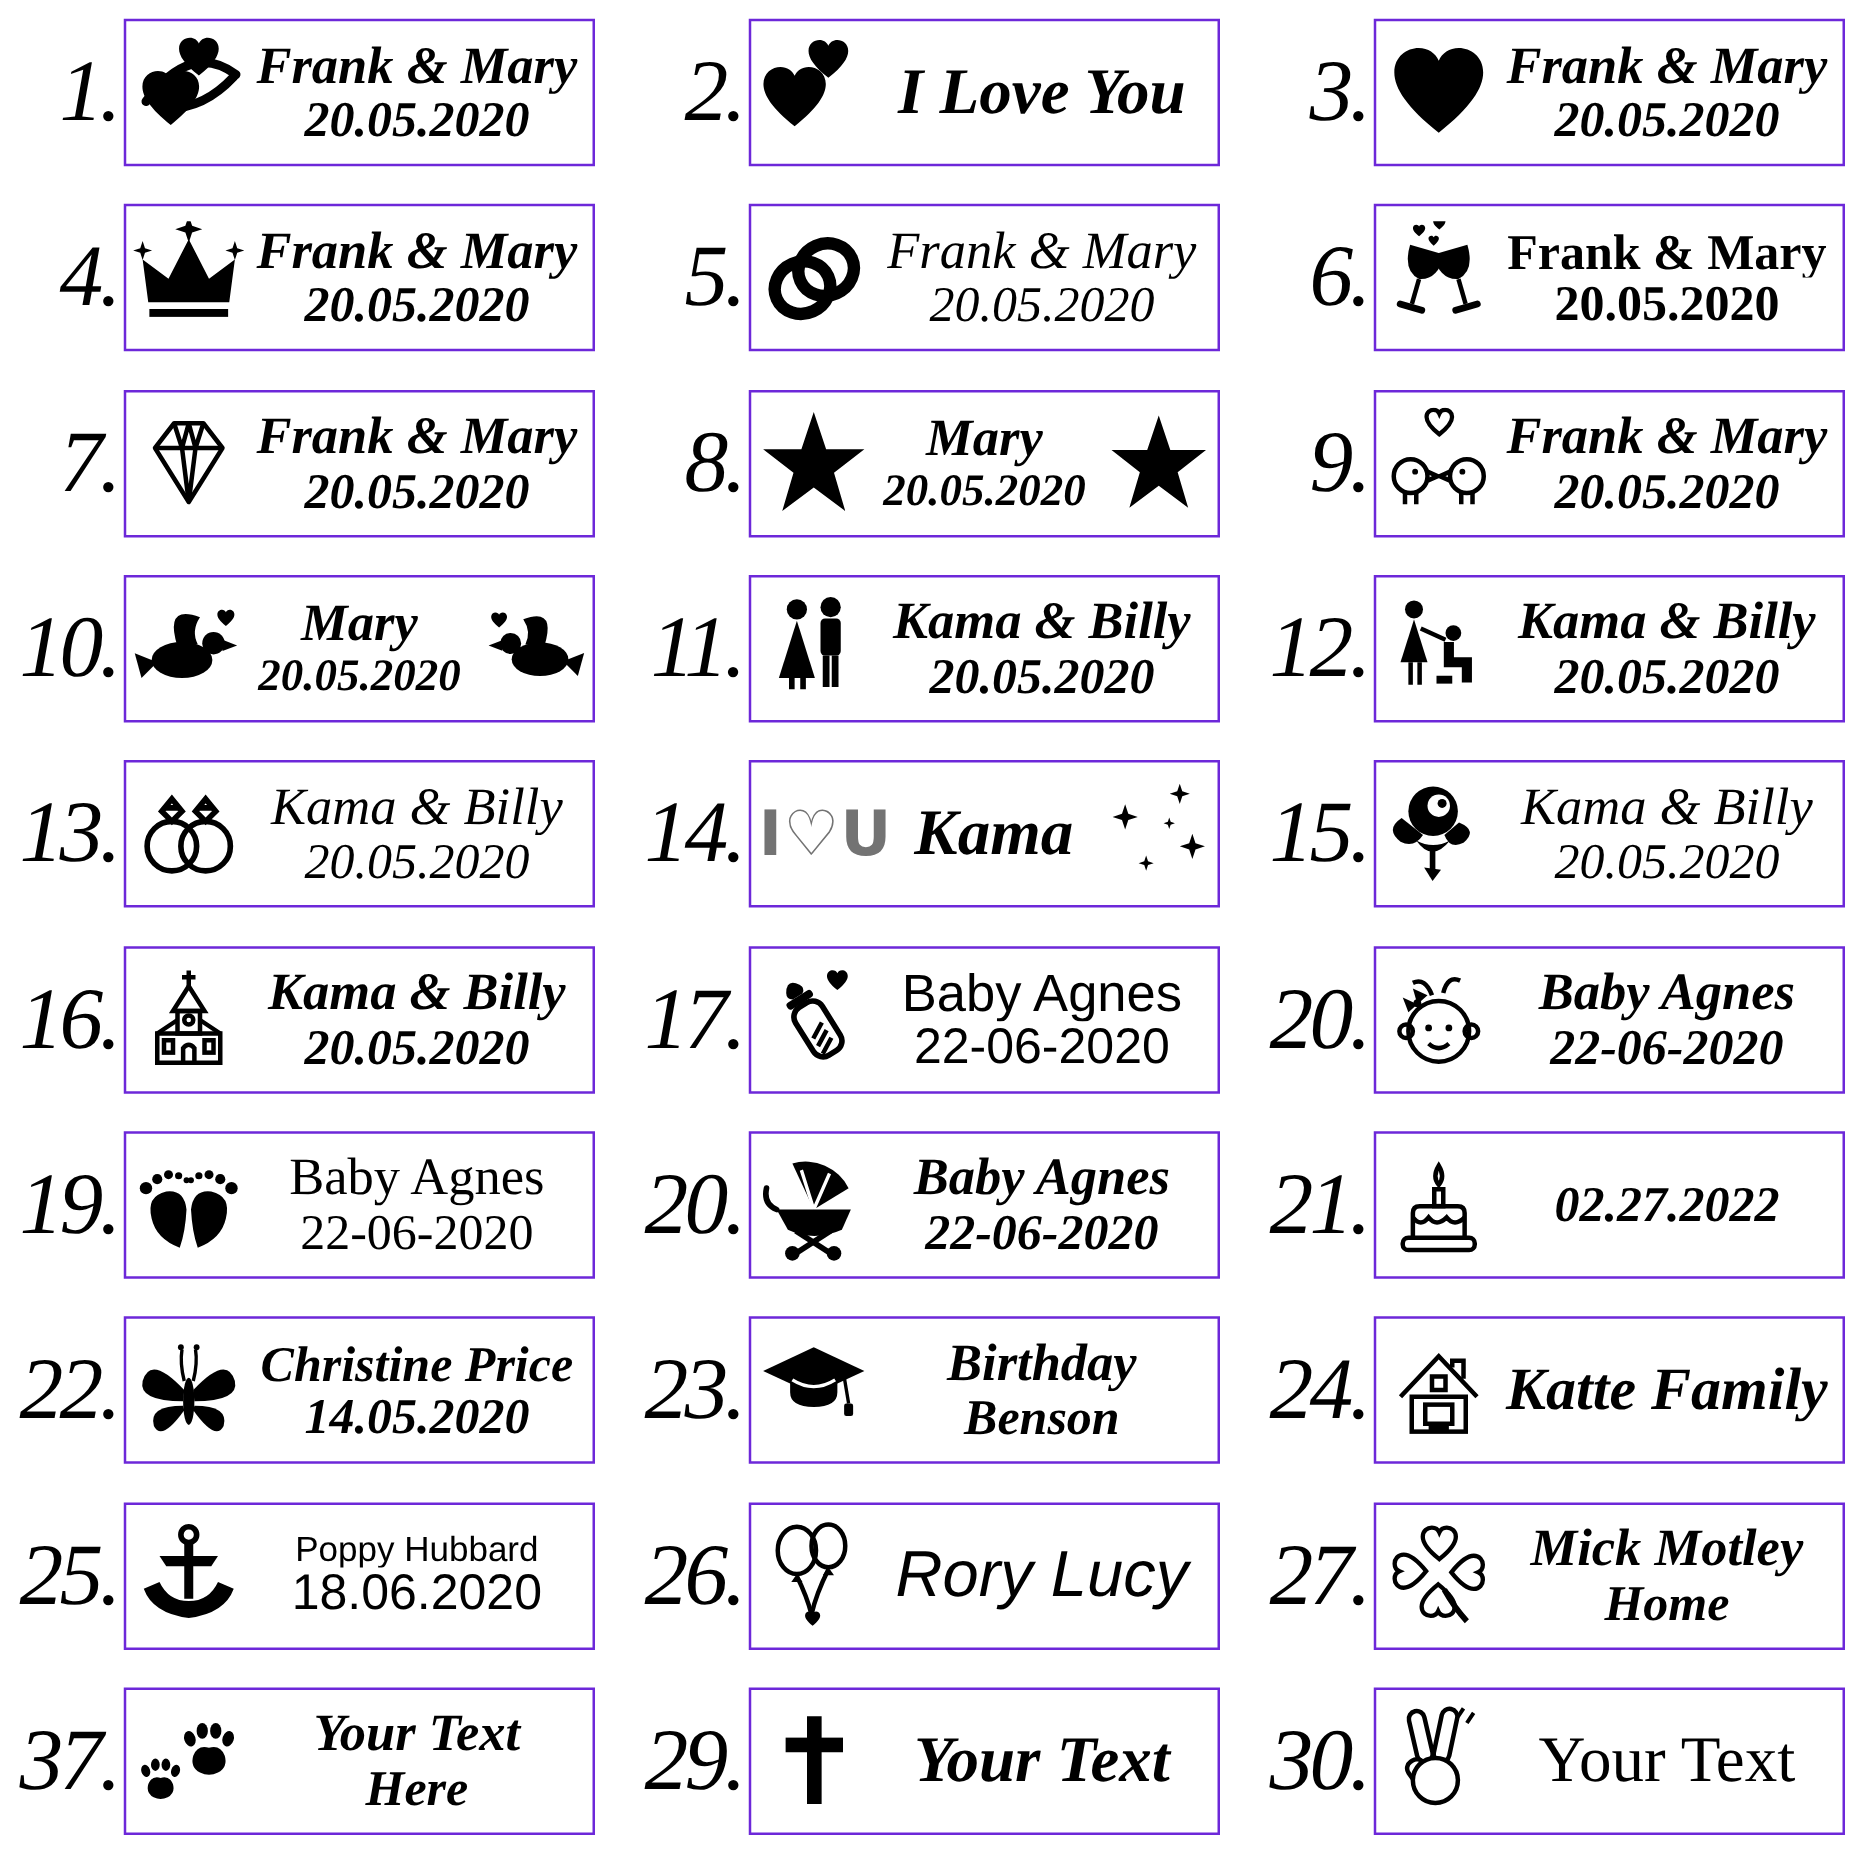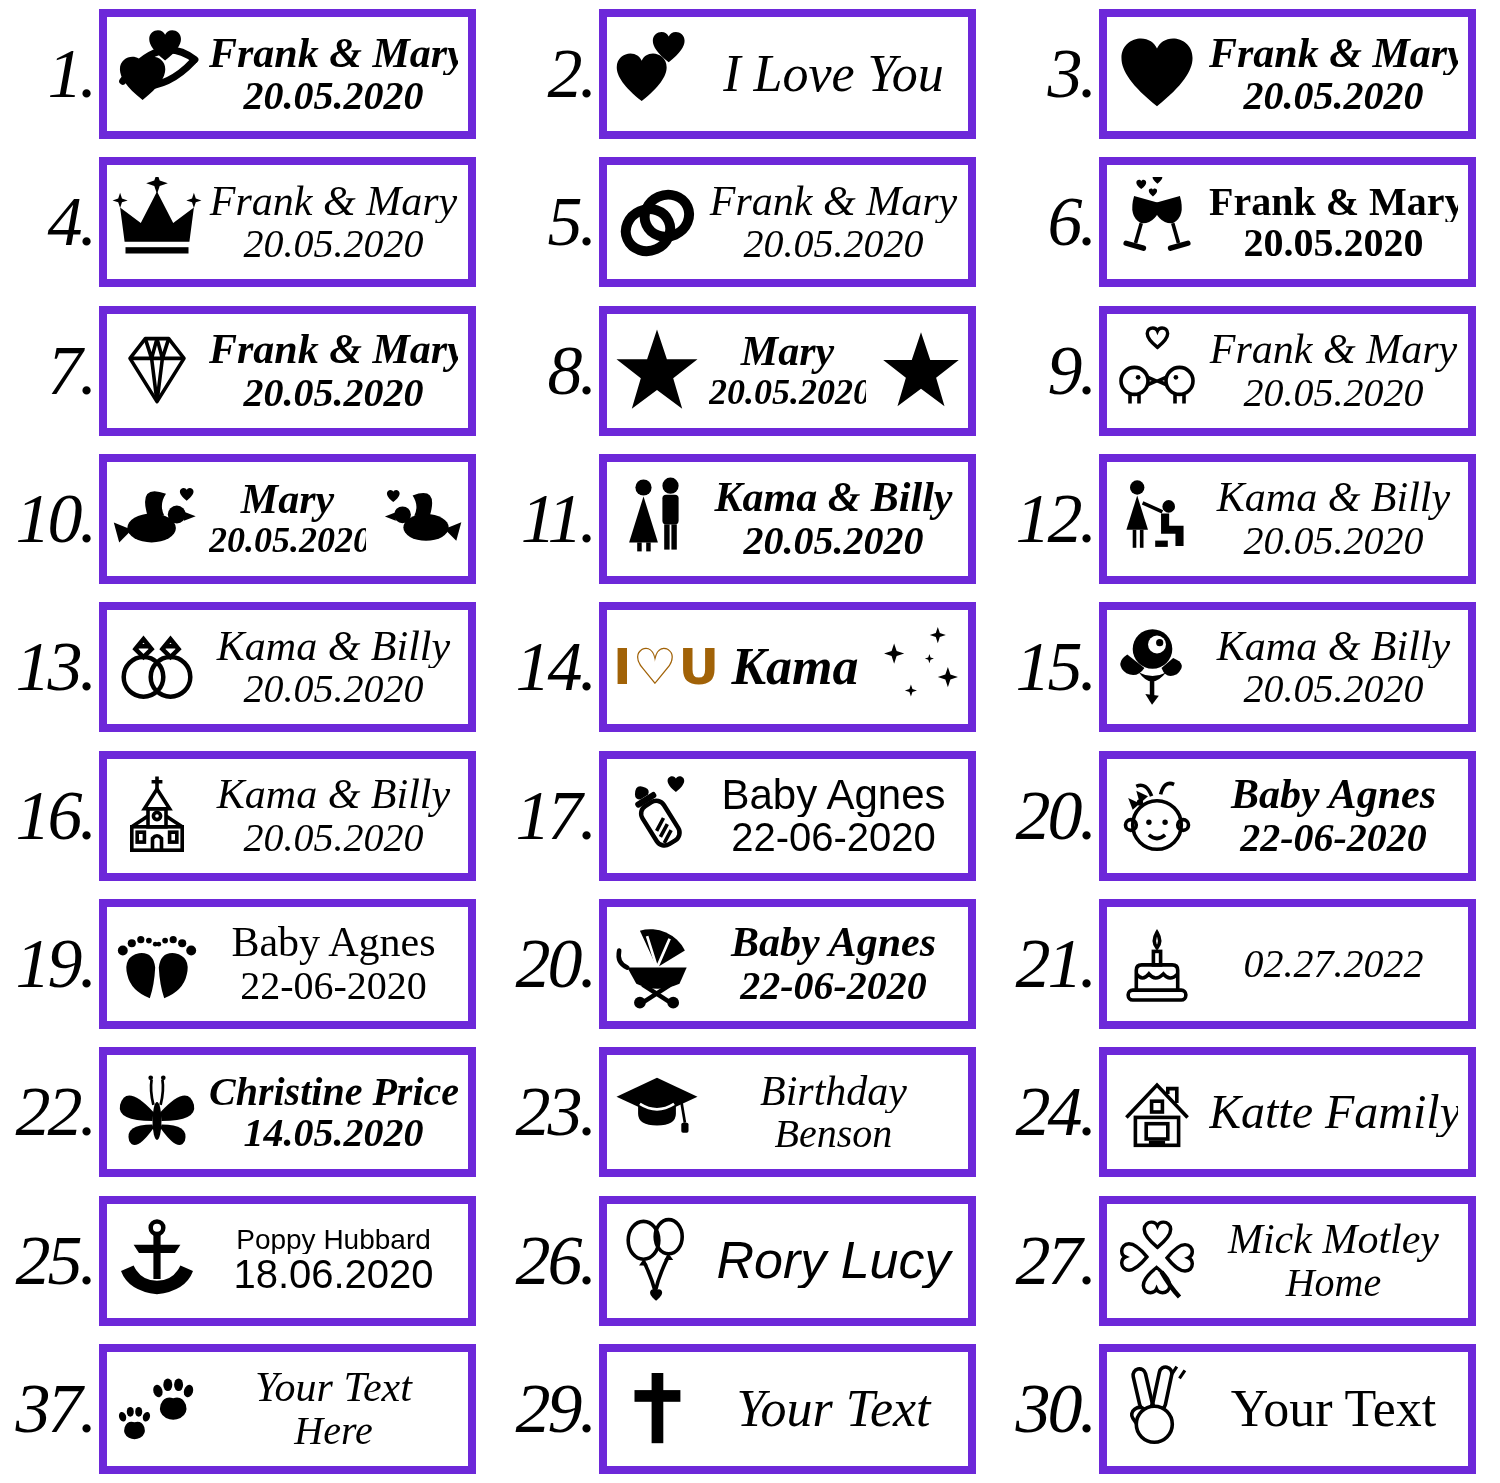--- a/index.html
+++ b/index.html
@@ -7,37 +7,37 @@
     width:1500px;height:1483px;background:#fff;
     display:grid;grid-template-columns:repeat(3,500px);grid-template-rows:repeat(10,1fr);
     font-family:"Liberation Serif",serif;color:#000;
   }
   .cell{display:flex;align-items:center;box-sizing:border-box;padding-left:2px;}
   .num{
     flex:none;width:92px;text-align:right;padding-right:5px;
     font:italic 70px/1 "Liberation Serif",serif;letter-spacing:-3px;color:#000;
   }
   .box{
-    flex:1;height:114px;border:8px solid #6d28d9;background:#fff;margin-right:24px;
+    flex:1;height:114px;border:2px solid #6d28d9;background:#fff;margin-right:24px;
     display:flex;align-items:center;overflow:hidden;
   }
   .icon{flex:none;width:100px;display:flex;align-items:center;justify-content:center;}
   .icon.right{width:90px;margin-right:2px;}
   .icon.wide{width:auto;padding:0 2px 0 6px;}
   .icon svg{width:90px;height:90px;display:block;}
   .icon.right svg{width:84px;height:84px;}
-  .ihu{font:700 50px/1 "DejaVu Sans",sans-serif;letter-spacing:1px;color:#a16207;display:block;}
+  .ihu{font:700 50px/1 "DejaVu Sans",sans-serif;letter-spacing:1px;color:#737373;display:block;}
   .txt{flex:1;text-align:center;padding:0 10px 0 2px;min-width:0;}
   .l1,.l2{white-space:nowrap;overflow:hidden;line-height:1.04;}
   .l1{font-size:42px;}
   .l2{font-size:40px;}
   .l1:only-child{font-size:52px;}
   
   .s-brush .txt{font-family:"Liberation Serif",serif;font-weight:700;font-style:italic;}
-  .s-script .txt{font-family:"Liberation Serif",serif;font-style:italic;}
+  .s-script .txt{font-family:"Liberation Serif",serif;font-style:italic;font-weight:bold;}
   .s-serif-italic .txt{font-family:"Liberation Serif",serif;font-style:italic;}
   .s-serif .txt{font-family:"Liberation Serif",serif;}
   .s-slab .txt{font-family:"Liberation Serif",serif;font-weight:700;}
   .s-sans .txt{font-family:"Liberation Sans",sans-serif;}
   .s-sans-bold-italic .txt{font-family:"Liberation Sans",sans-serif;font-weight:400;font-style:italic;}
 </style>
 </head>
 <body>
 
 <div class="sheet" id="grid">

